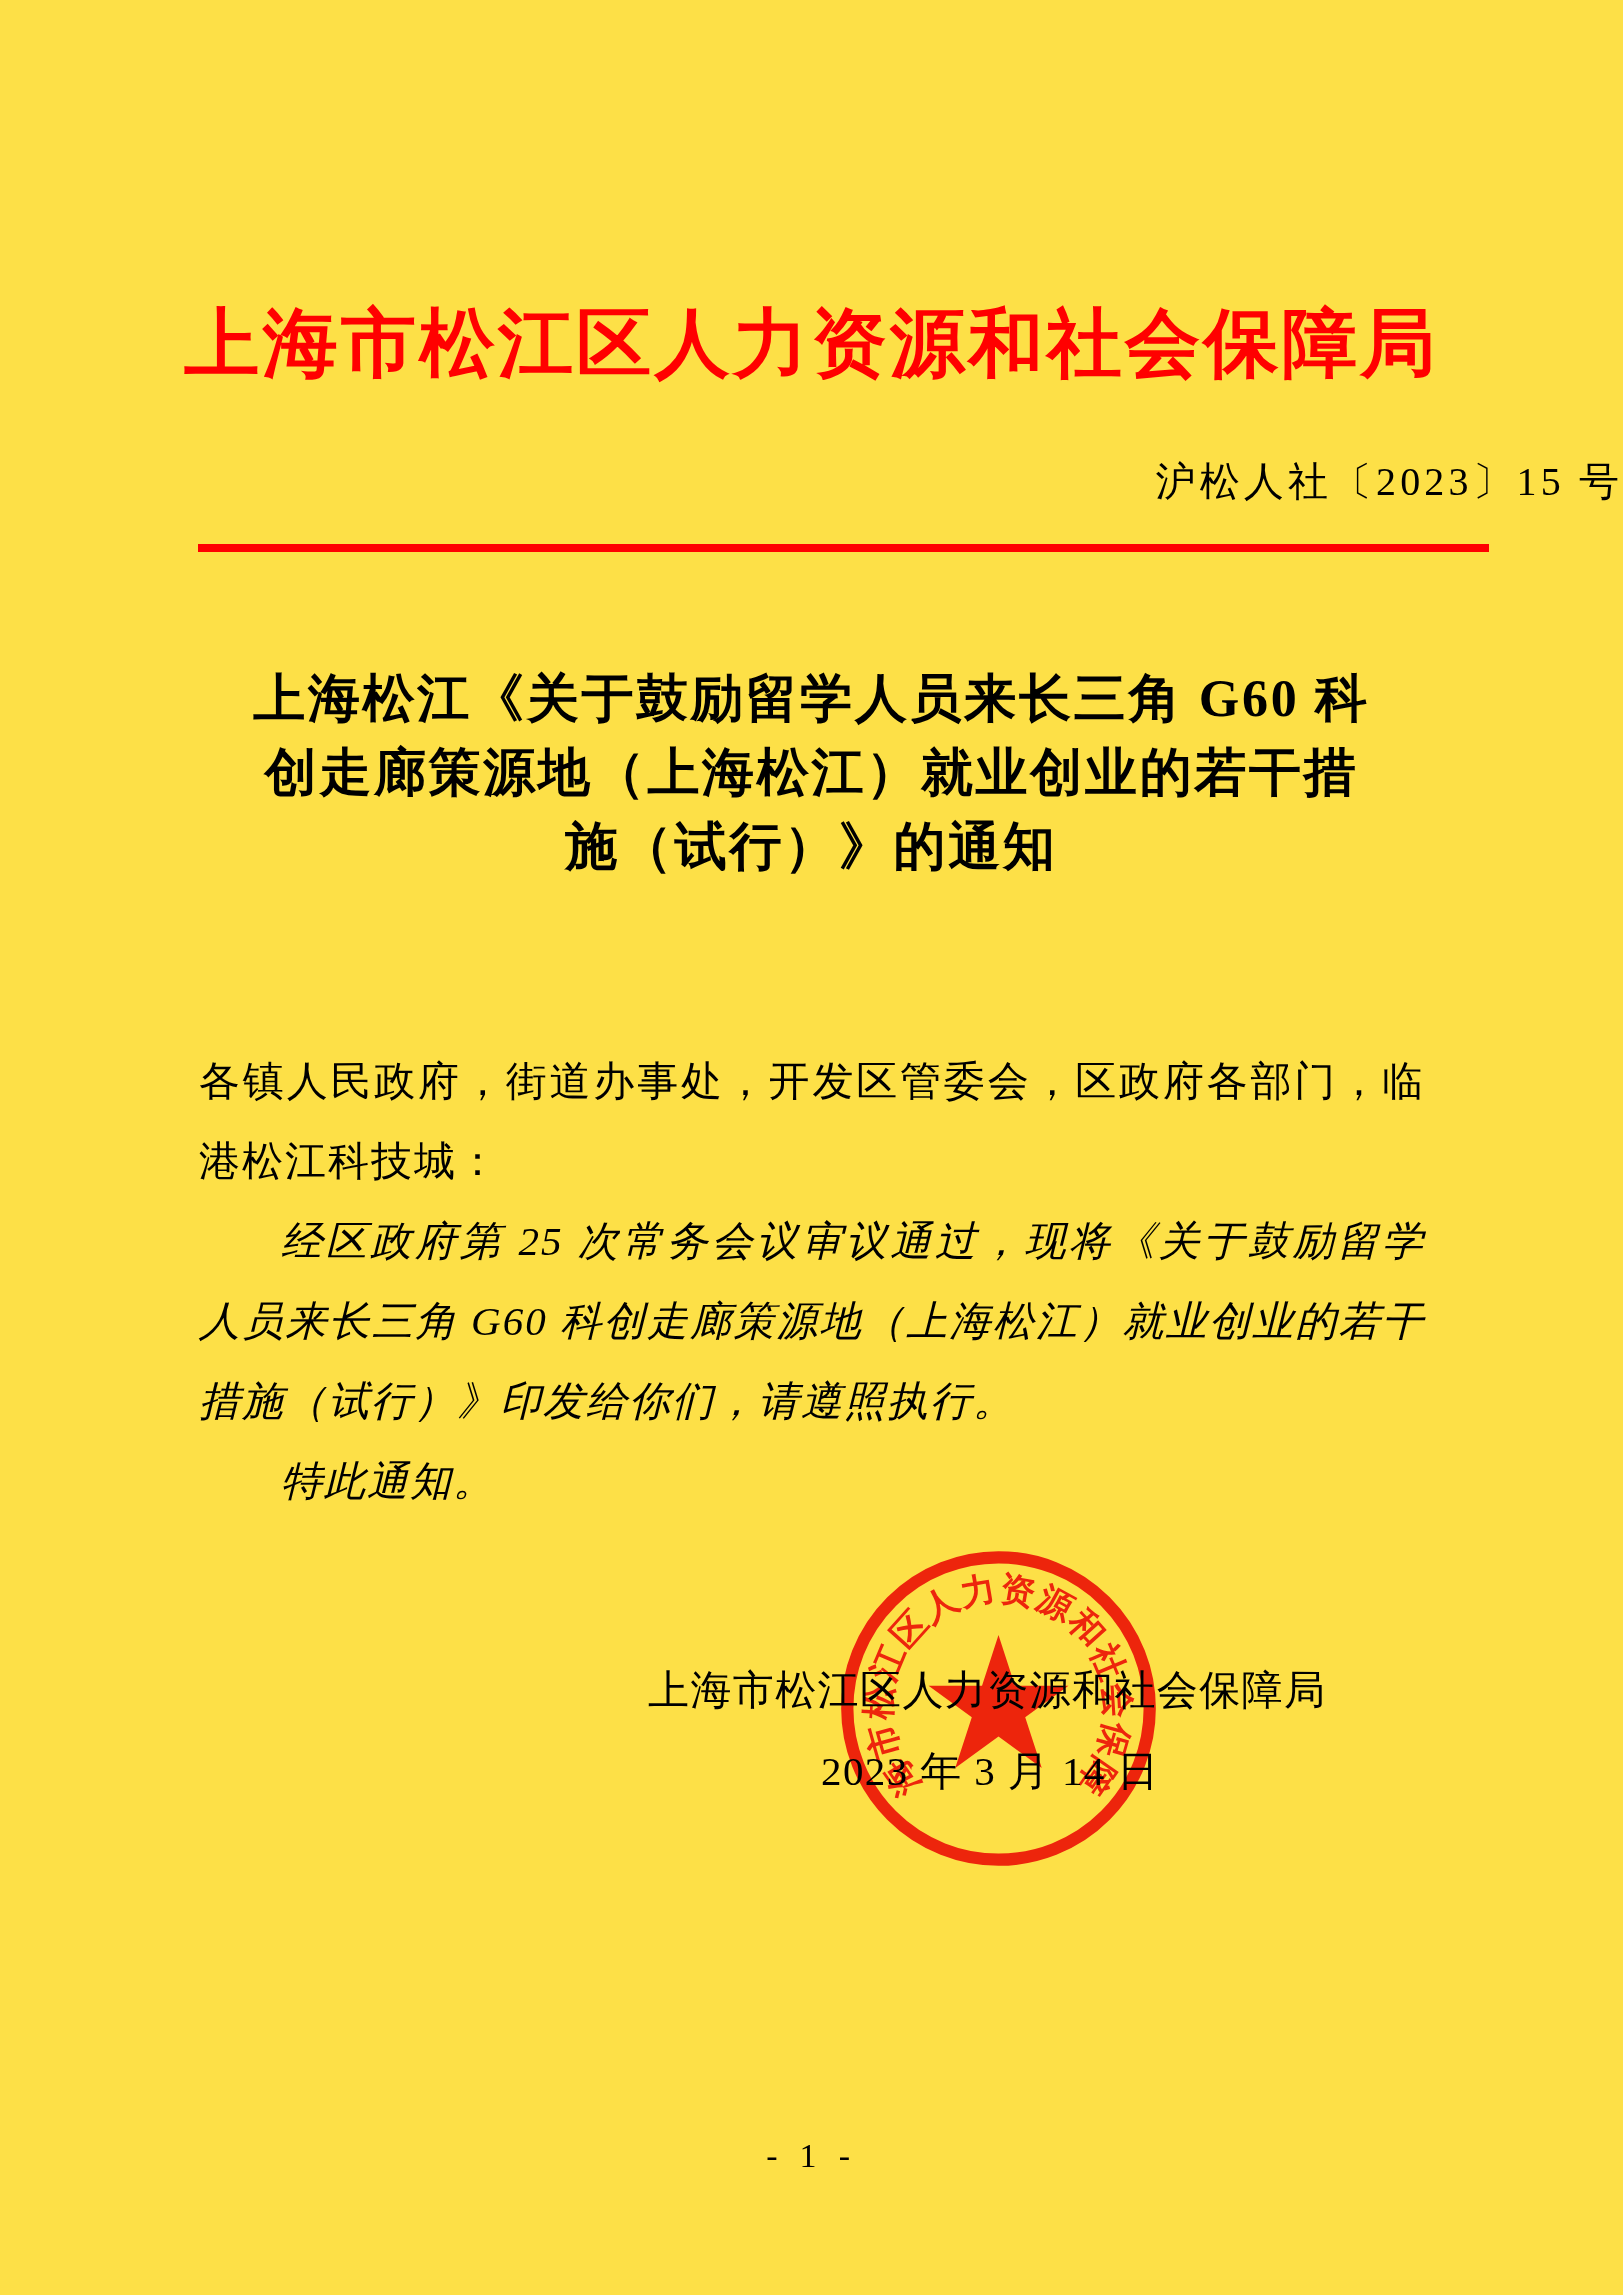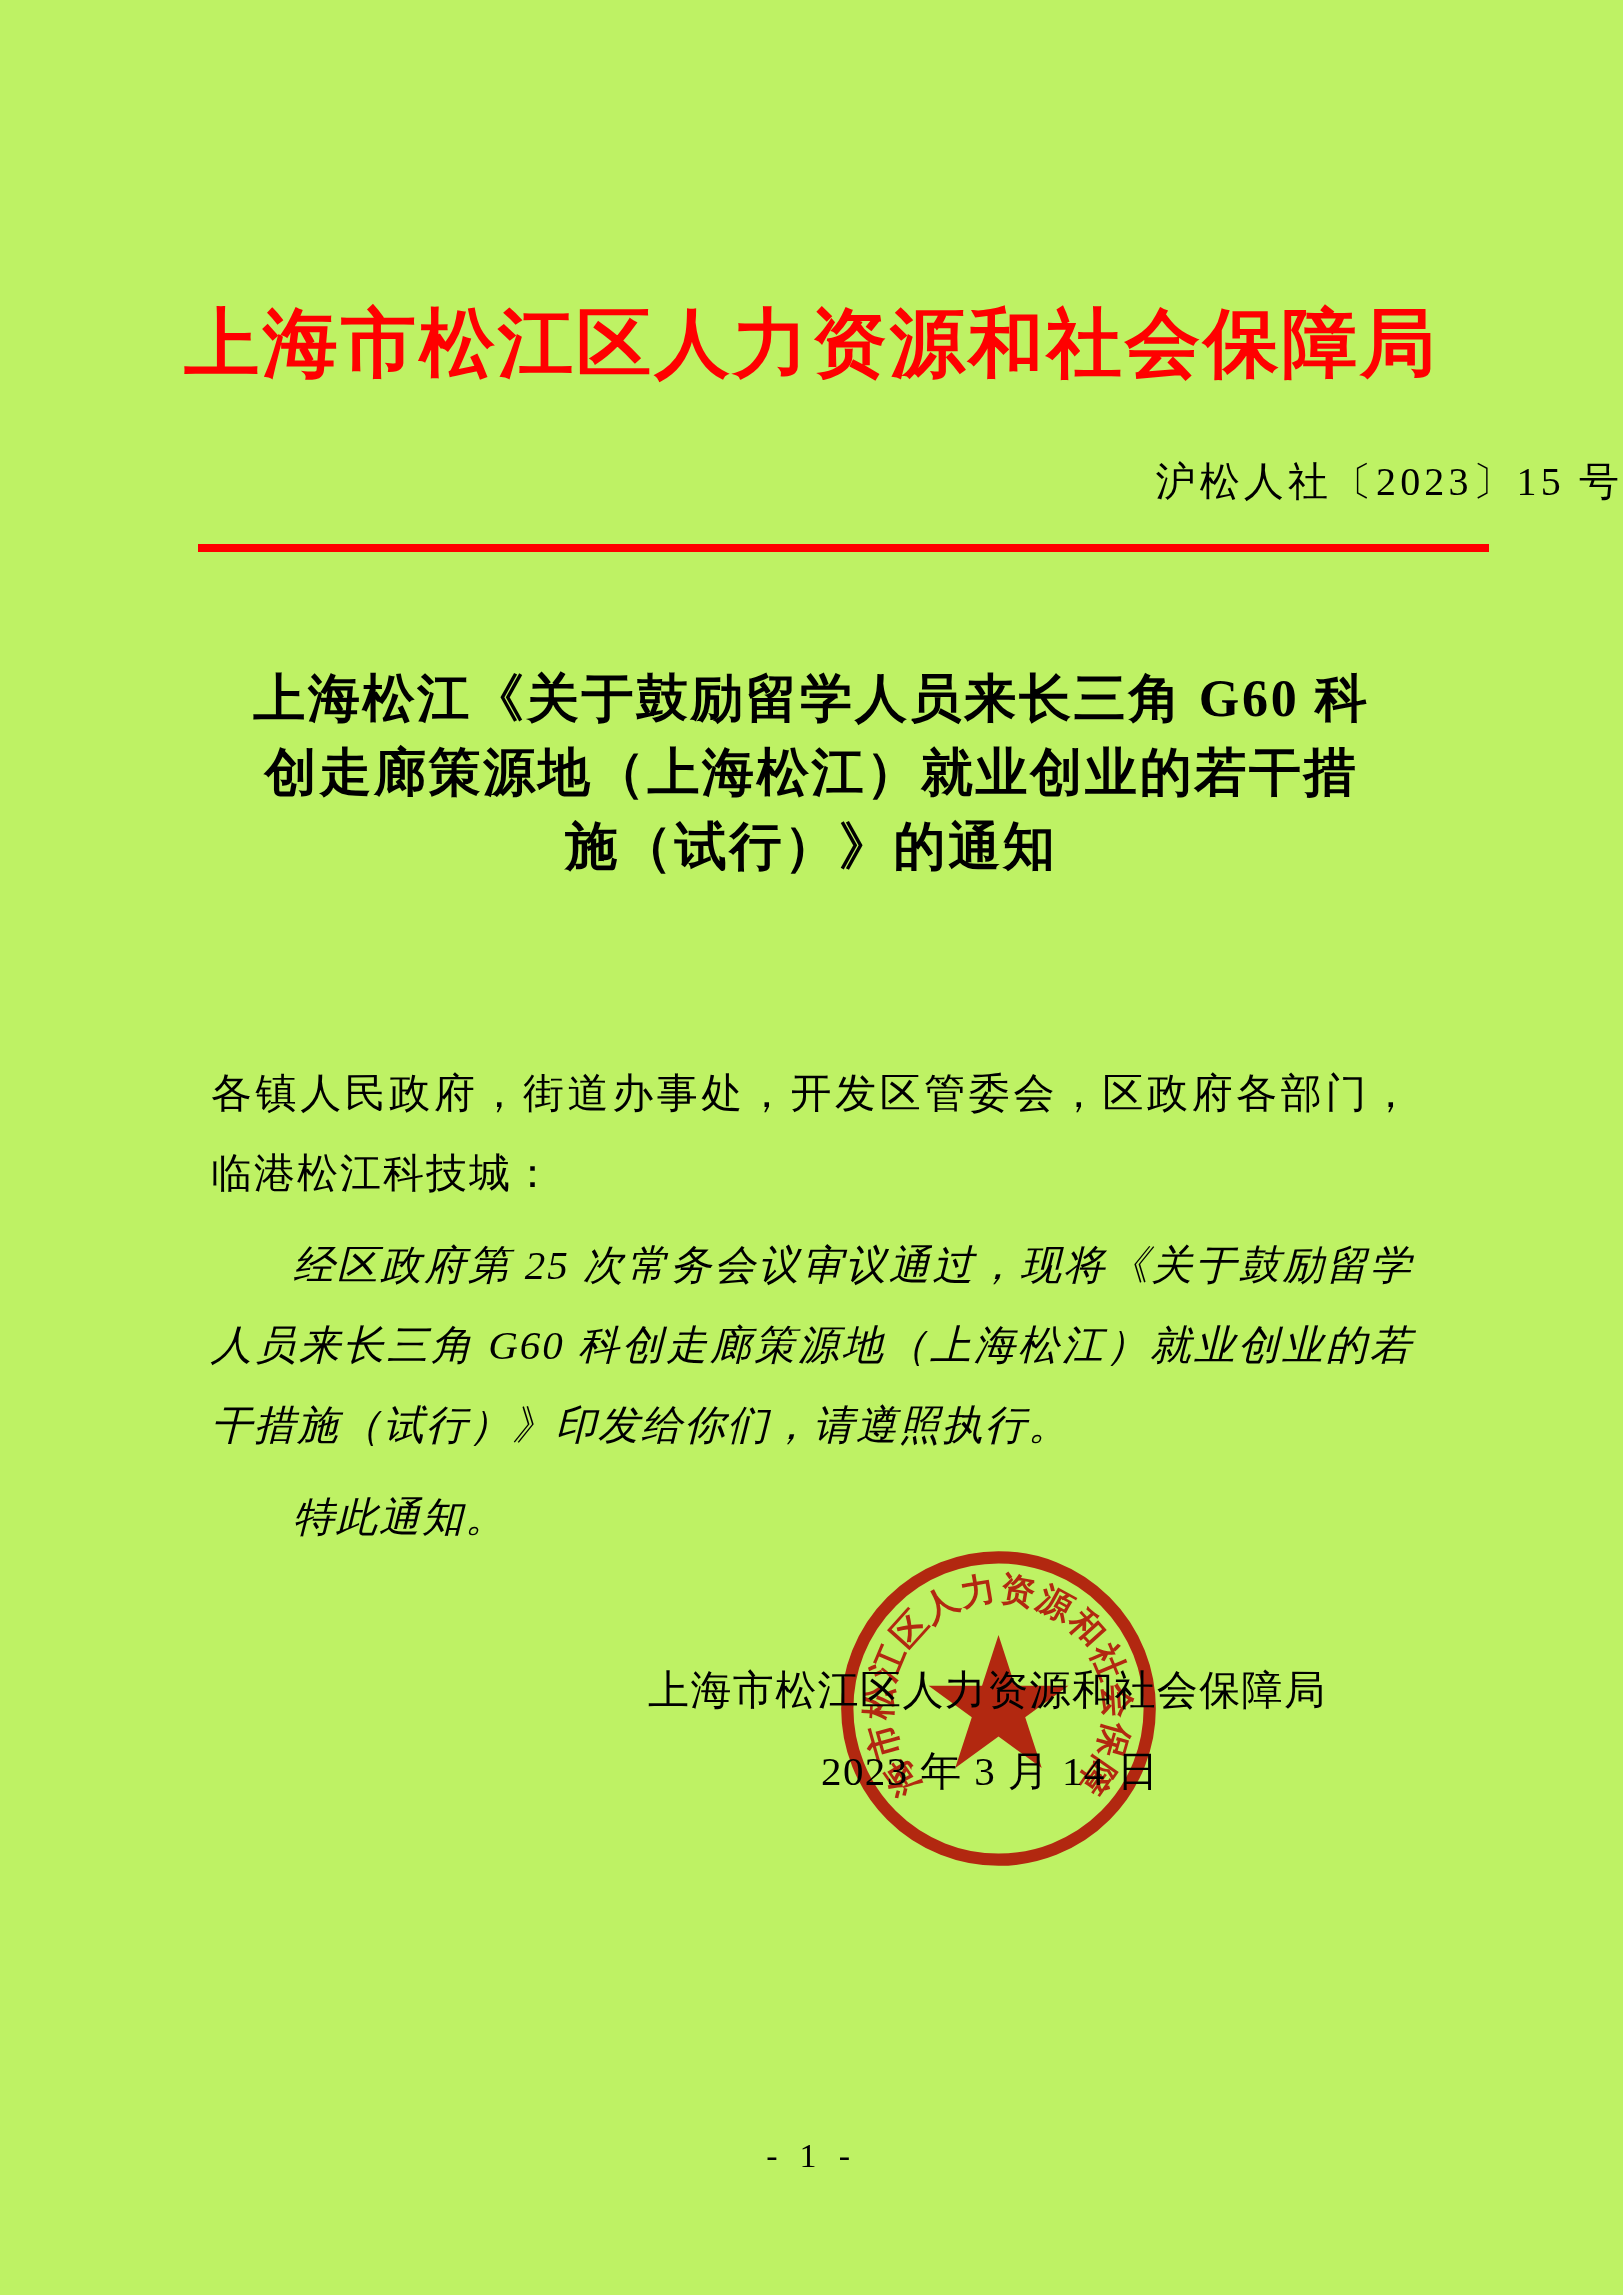--- a/index.html
+++ b/index.html
@@ -5,21 +5,21 @@
   * { margin: 0; padding: 0; box-sizing: border-box; }
   html, body {
     width: 1623px; height: 2295px;
     background: #ffffff;
     font-family: "Liberation Serif", "DejaVu Serif", serif;
     overflow: hidden;
   }
   .page {
     position: relative;
     width: 1623px; height: 2295px;
-    background: #bef264;
+    background: #fde047;
   }
 
   
   .agency-title {
     position: absolute;
     top: 294px; left: 0; width: 100%;
     text-align: center;
     color: #ff0000;
     font-size: 75px;
     font-weight: 900;
@@ -62,21 +62,21 @@
   .body-block {
     position: absolute;
     top: 1041px; left: 199px;
     width: 1226px;
     font-size: 41px;
     line-height: 80px;
     letter-spacing: 2px;
     color: #000000;
     text-align: justify;
   }
-  .body-block p { margin: 12px; }
+  .body-block p { margin: 0; }
   .body-block p.indent { text-indent: 2em; font-style: italic; }
 
   
   .sig-agency {
     position: absolute;
     top: 1663px; left: 648px;
     font-size: 41px;
     letter-spacing: 1.4px;
     color: #000000;
     white-space: nowrap;

